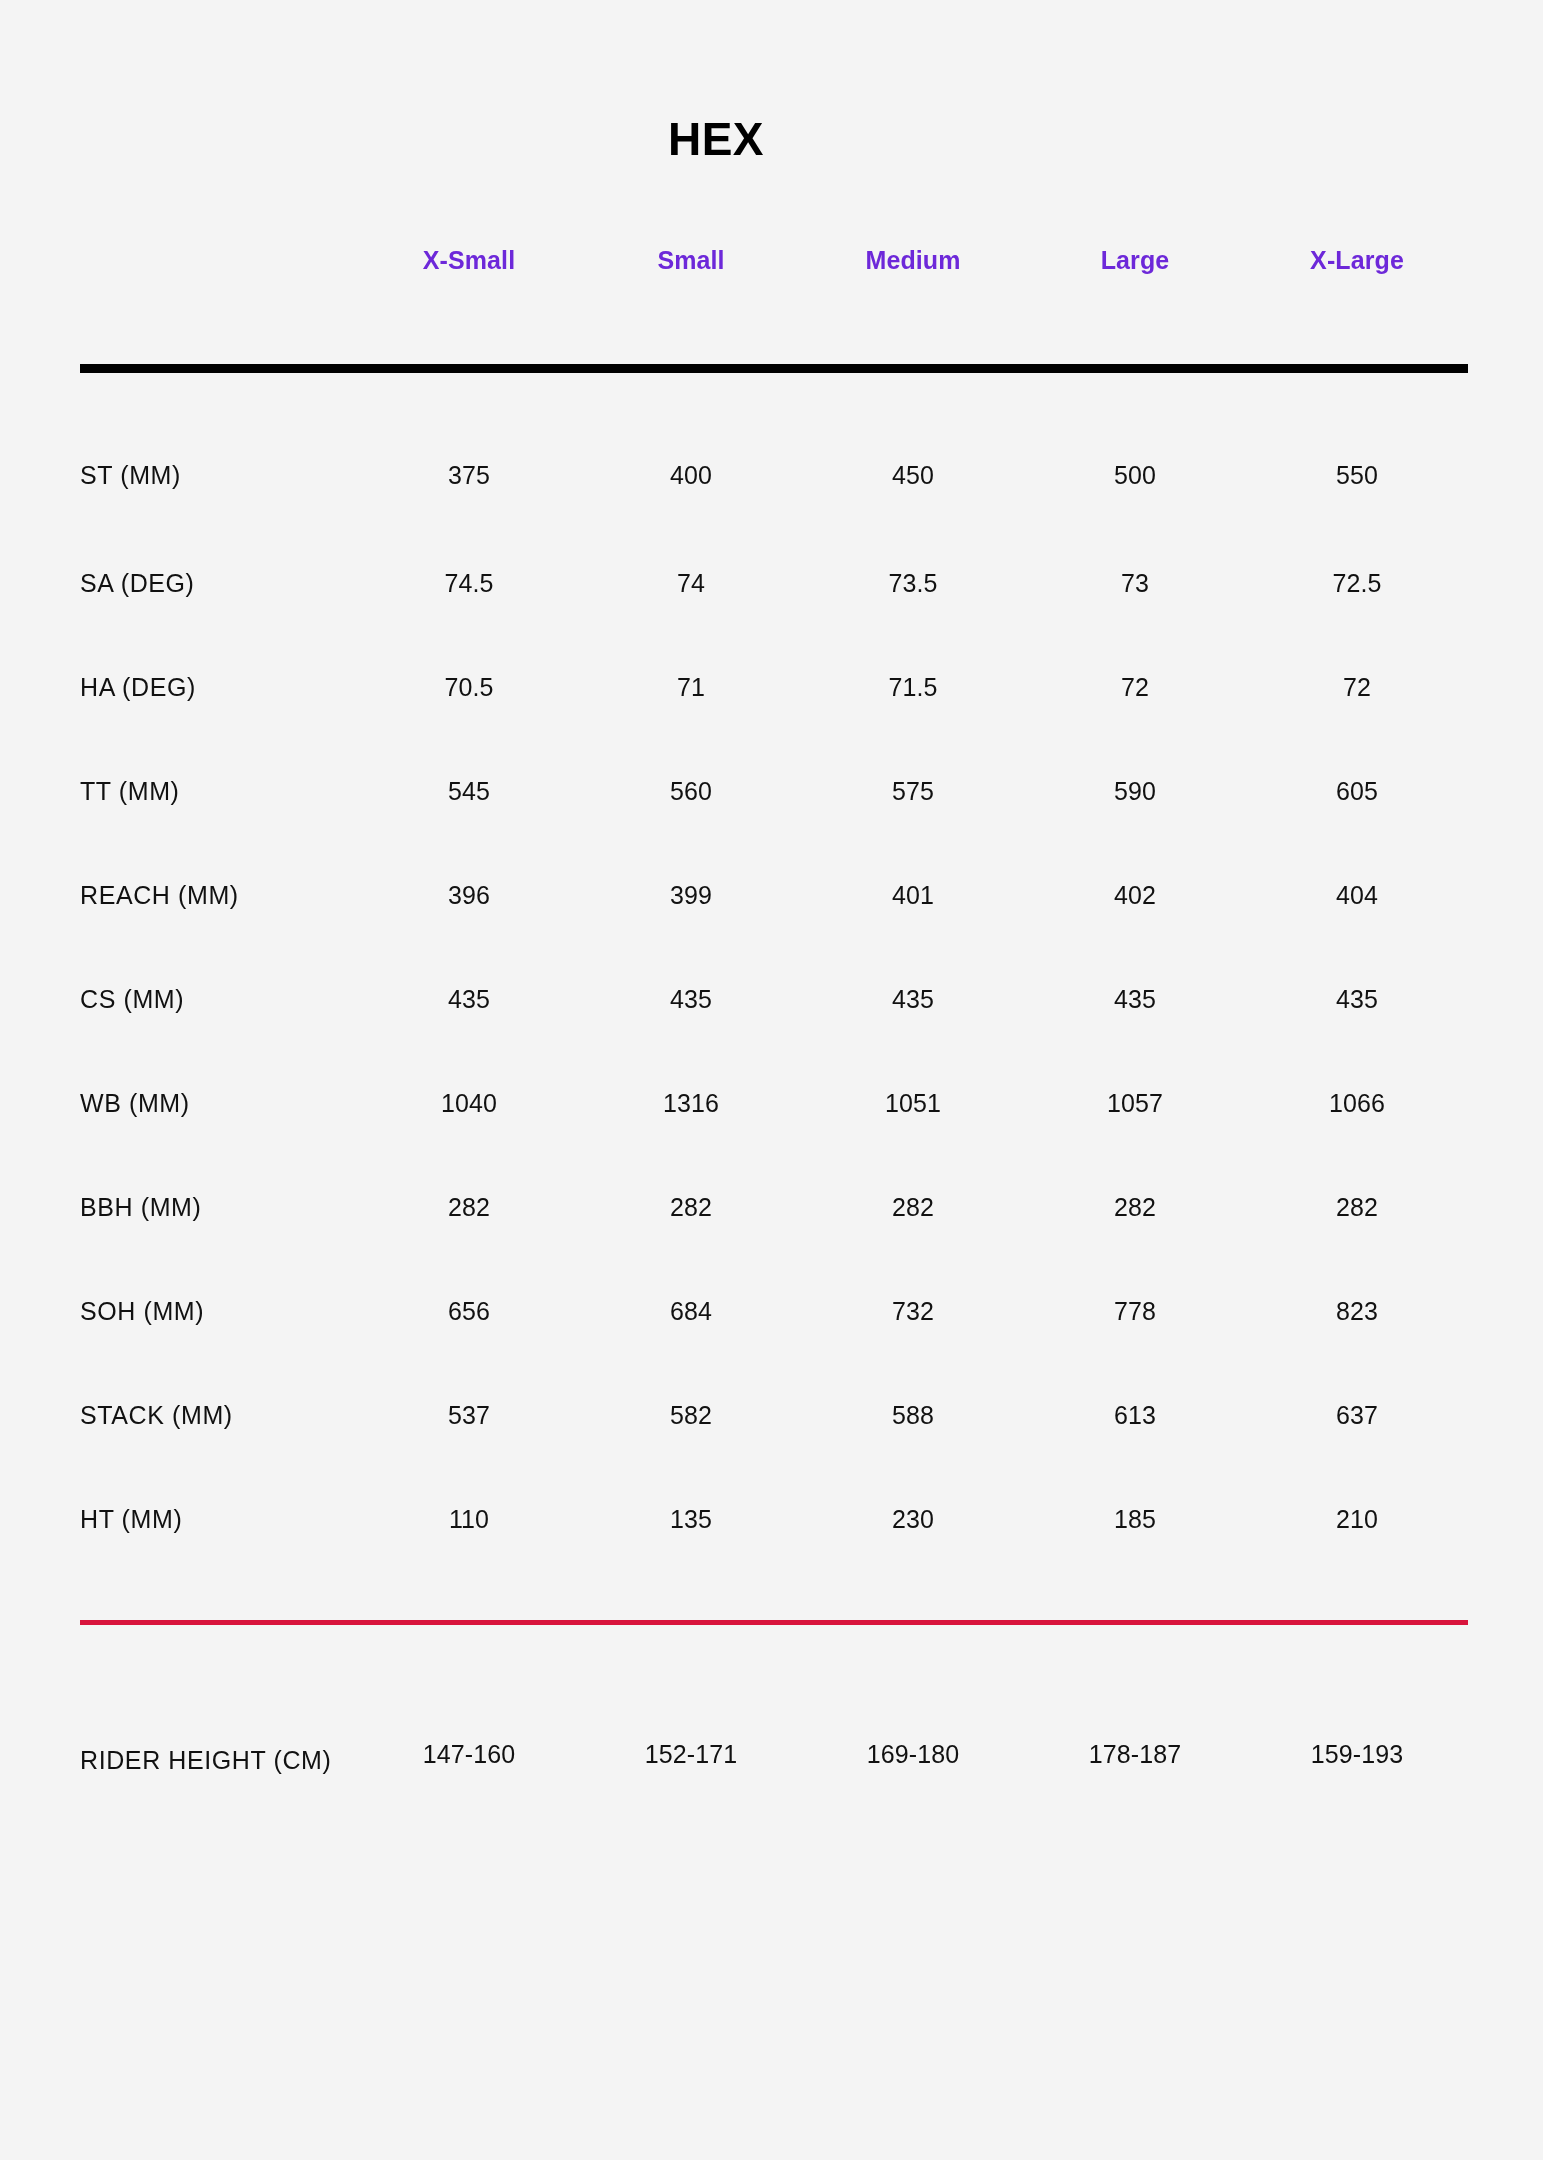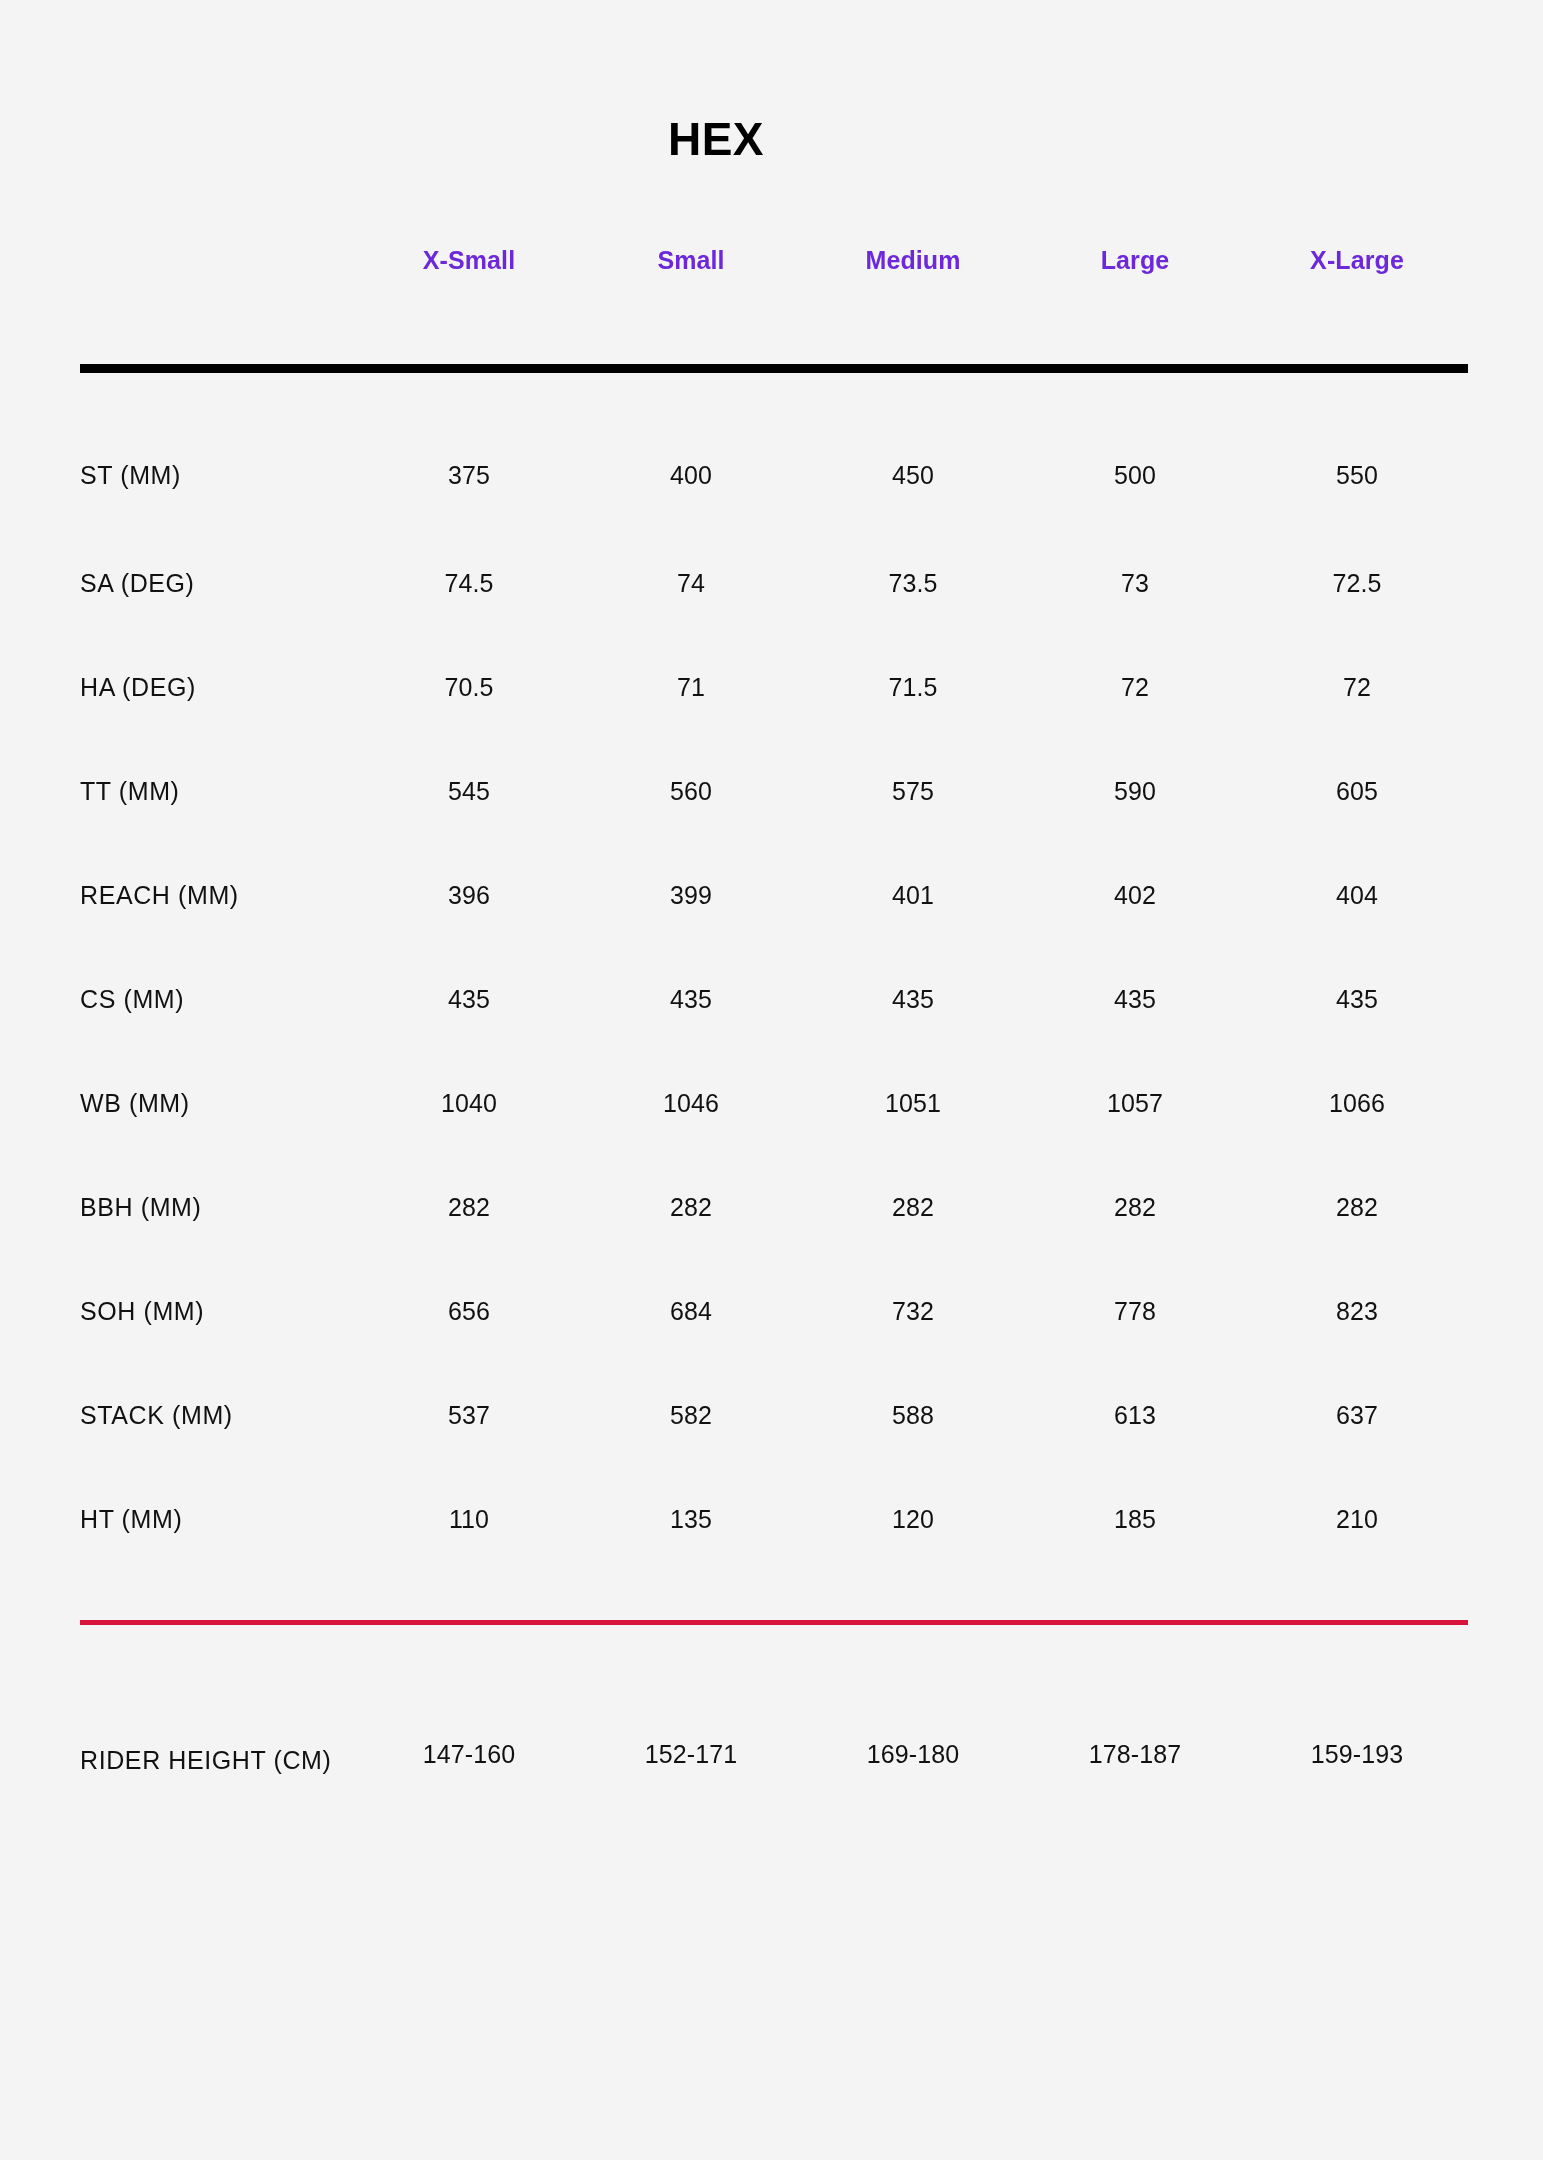--- a/index.html
+++ b/index.html
@@ -206,21 +206,21 @@
         <td class="value">435</td>
         <td class="value">435</td>
         <td class="value">435</td>
         <td class="value">435</td>
         <td class="value">435</td>
       </tr>
 
       <tr>
         <td class="row-label">WB (MM)</td>
         <td class="value">1040</td>
-        <td class="value">1046</td>
+        <td class="value">1316</td>
         <td class="value">1051</td>
         <td class="value">1057</td>
         <td class="value">1066</td>
       </tr>
 
       <tr>
         <td class="row-label">BBH (MM)</td>
         <td class="value">282</td>
         <td class="value">282</td>
         <td class="value">282</td>
@@ -243,21 +243,21 @@
         <td class="value">582</td>
         <td class="value">588</td>
         <td class="value">613</td>
         <td class="value">637</td>
       </tr>
 
       <tr>
         <td class="row-label">HT (MM)</td>
         <td class="value">110</td>
         <td class="value">135</td>
-        <td class="value">120</td>
+        <td class="value">230</td>
         <td class="value">185</td>
         <td class="value">210</td>
       </tr>
 
       <tr class="divider-row">
         <td colspan="6">
           <span class="rule-red"></span>
         </td>
       </tr>
 

